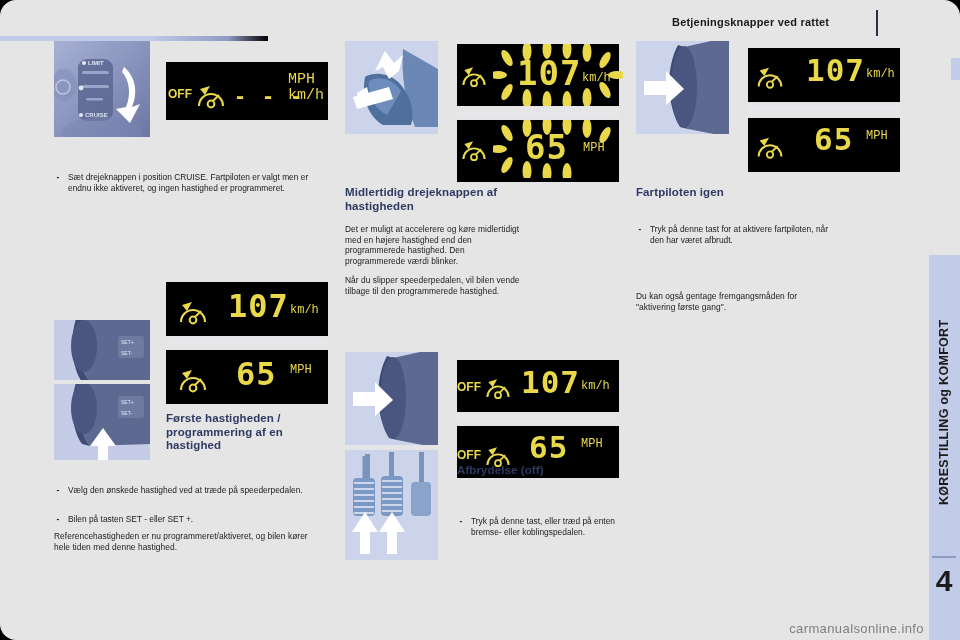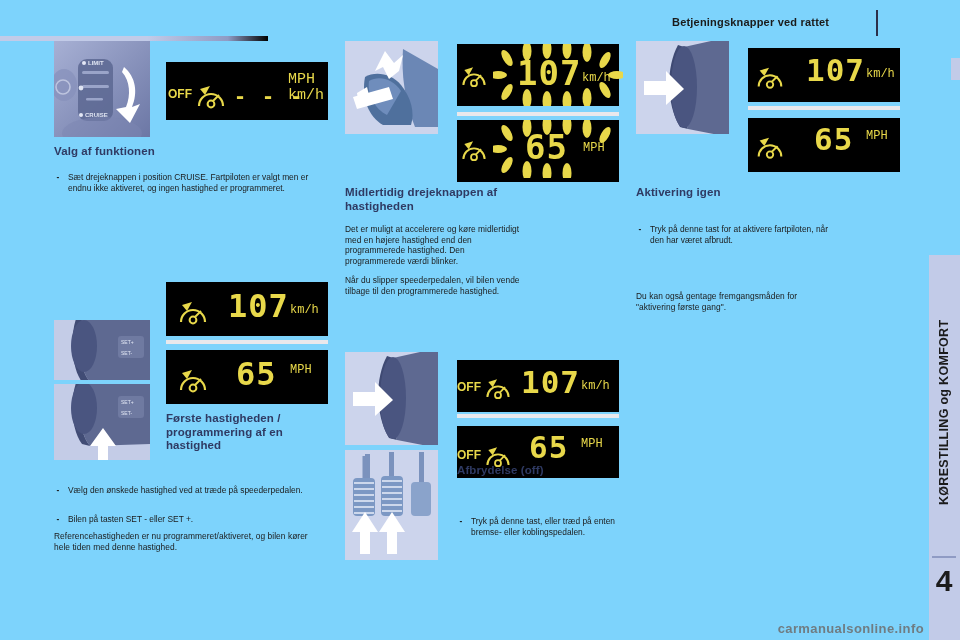--- a/index.html
+++ b/index.html
@@ -3,21 +3,21 @@
 <meta charset="utf-8">
 <style>
   html,body{margin:0;padding:0;}
   body{
     width:960px;height:640px;
     background:#000;
     font-family:"Liberation Sans", sans-serif;
     overflow:hidden;
     position:relative;
   }
-  .page{position:absolute;inset:0;background:#7dd3fc;}
+  .page{position:absolute;inset:0;background:#e5e5e5;border-radius:16px;}
 
   
   .header-title{
     position:absolute;left:672px;top:16px;
     font-size:11px;font-weight:bold;color:#1b1b1b;
     letter-spacing:.2px;white-space:nowrap;
   }
   .header-rule{
     position:absolute;left:876px;top:10px;width:2px;height:26px;background:#2b2f4a;
   }
@@ -85,21 +85,21 @@
     font-family:"Liberation Sans", sans-serif;
     color:#e8d84a;font-weight:bold;
   }
   .dashes{color:#e8d84a;font-weight:bold;font-family:"DejaVu Sans Mono",monospace;}
 
   .gauge{position:absolute;}
 
   
   .watermark{
     position:absolute;right:36px;bottom:4px;
-    font-size:13px;color:#6d6d6d;font-weight:bold;letter-spacing:.4px;
+    font-size:13px;color:#6d6d6d;font-weight:normal;letter-spacing:.4px;
     opacity:.85;
   }
 </style>
 </head>
 <body>
 
 <div class="page">
 
   <div class="header-band"></div>
   <div class="header-title">Betjeningsknapper ved rattet</div>
@@ -142,21 +142,20 @@
       <path d="M5 26 A12 12 0 1 1 29 26" fill="none" stroke="#e8d84a" stroke-width="2.2"></path>
       <circle cx="17" cy="24" r="3.4" fill="none" stroke="#e8d84a" stroke-width="2"></circle>
       <line x1="19" y1="21" x2="25" y2="15" stroke="#e8d84a" stroke-width="2"></line>
       <polygon points="6,9 16,6 11,15" fill="#e8d84a"></polygon>
     </svg>
     <div class="dashes" style="position:absolute;left:68px;top:22px;font-size:20px;letter-spacing:2px;">- - -</div>
     <div class="unit" style="position:absolute;left:122px;top:10px;font-size:15px;">MPH</div>
     <div class="unit" style="position:absolute;left:122px;top:26px;font-size:15px;">km/h</div>
   </div>
 
-  <div class="h2 blue" style="left:54px;top:145px;width:260px;">Valg af funktionen</div>
 
   <div class="bullet" style="left:54px;top:172px;width:270px;">
     <span class="dash">-</span>
     <span class="txt">Sæt drejeknappen i position CRUISE. Fartpiloten er valgt men er endnu ikke aktiveret, og ingen hastighed er programmeret.</span>
   </div>
 
   <div class="photo ph-stalk" style="left:54px;top:320px;width:96px;height:60px;">
     <svg width="96" height="60" viewBox="0 0 96 60">
       <rect width="96" height="60" fill="#c4cce7"></rect>
       <path d="M30 -6 L96 -6 L96 62 L36 62 C24 48 22 14 30 -6 Z" fill="#5e6991"></path>
@@ -380,21 +379,21 @@
     <svg class="gauge" width="32" height="32" style="left:6px;top:14px;" viewBox="0 0 34 34">
       <path d="M5 26 A12 12 0 1 1 29 26" fill="none" stroke="#e8d84a" stroke-width="2.2"></path>
       <circle cx="17" cy="24" r="3.4" fill="none" stroke="#e8d84a" stroke-width="2"></circle>
       <line x1="19" y1="21" x2="25" y2="15" stroke="#e8d84a" stroke-width="2"></line>
       <polygon points="6,9 16,6 11,15" fill="#e8d84a"></polygon>
     </svg>
     <div class="seg" style="position:absolute;left:66px;top:6px;font-size:31px;line-height:1;">65</div>
     <div class="unit" style="position:absolute;left:118px;top:12px;font-size:12px;">MPH</div>
   </div>
 
-  <div class="h2 blue" style="left:636px;top:186px;width:190px;">Aktivering igen</div>
+  <div class="h2 blue" style="left:636px;top:186px;width:190px;">Fartpiloten igen</div>
   <div class="bullet" style="left:636px;top:224px;width:198px;">
     <span class="dash">-</span>
     <span class="txt">Tryk på denne tast for at aktivere fartpiloten, når den har været afbrudt.</span>
   </div>
   <div class="body" style="left:636px;top:291px;width:198px;">Du kan også gentage fremgangsmåden for "aktivering første gang".</div>
 
   <div class="watermark">carmanualsonline.info</div>
 
 </div>
 

